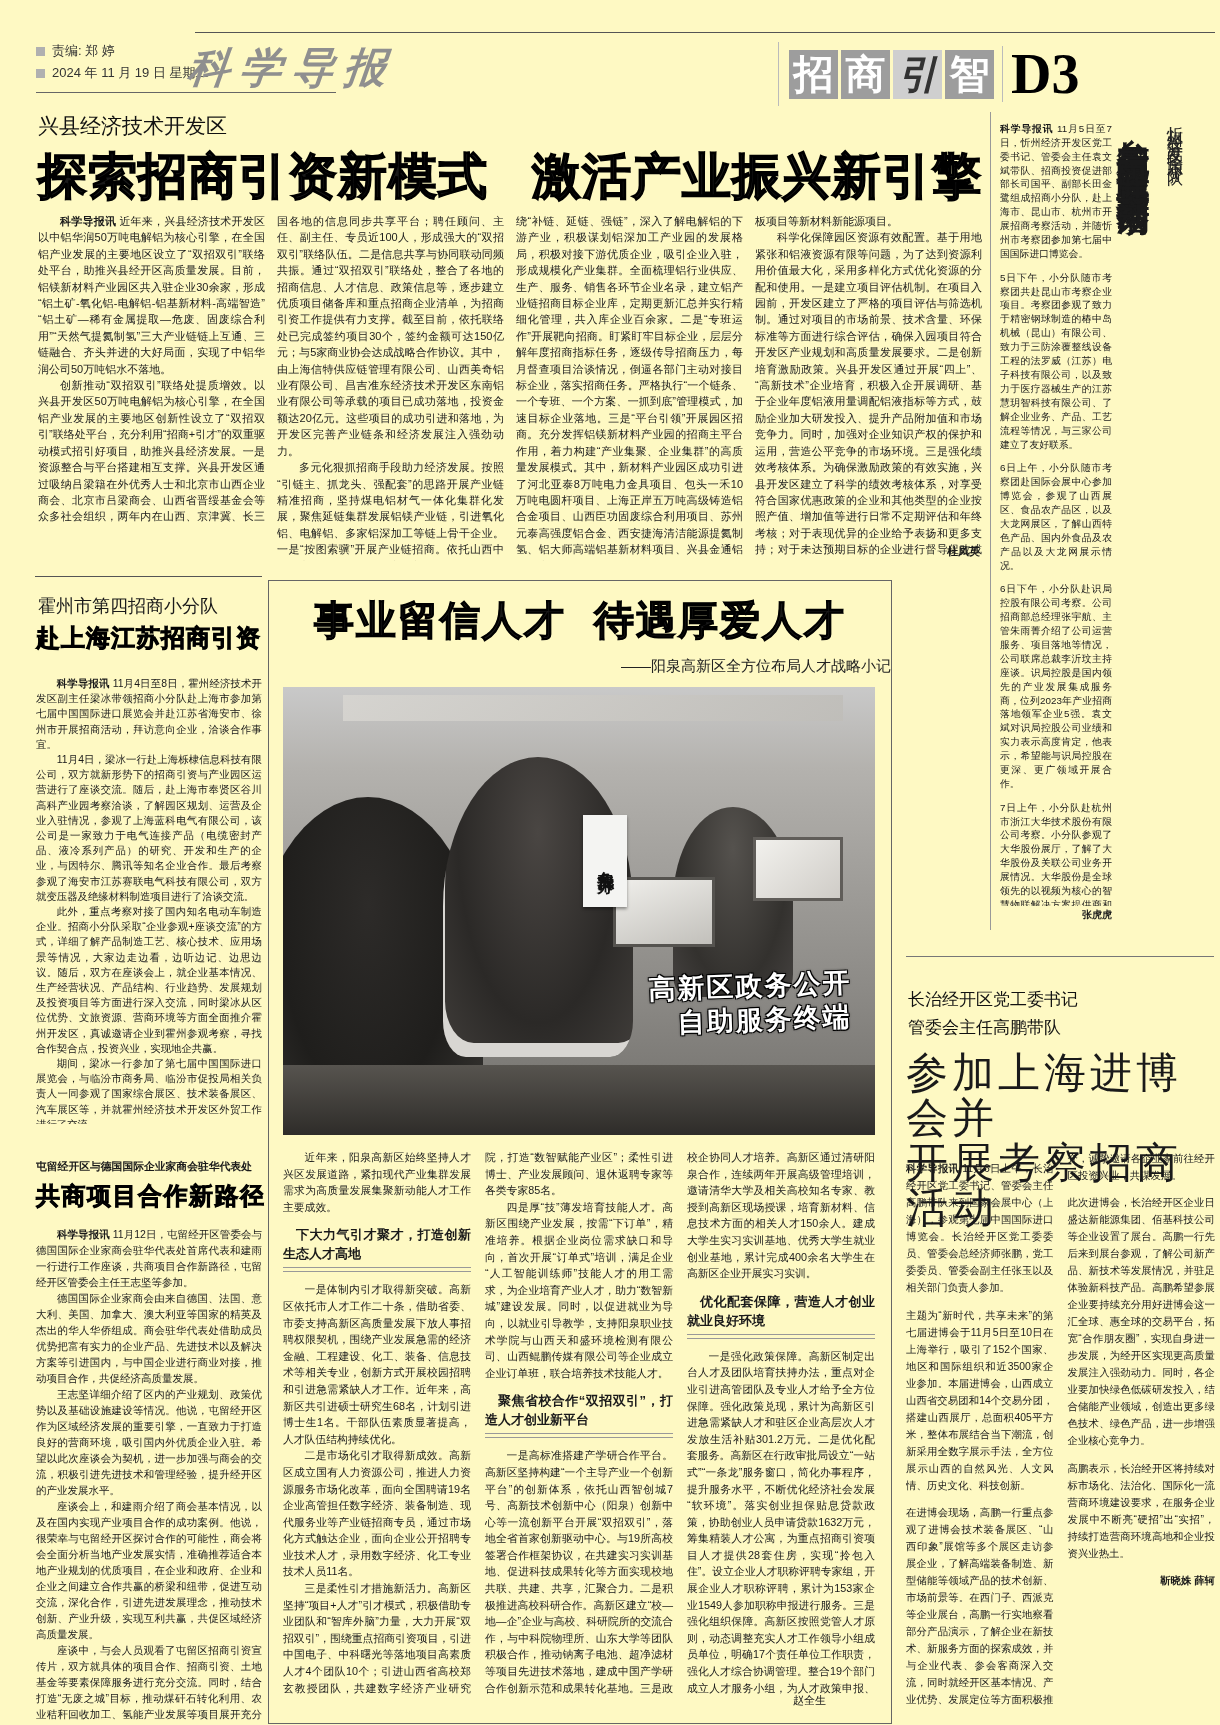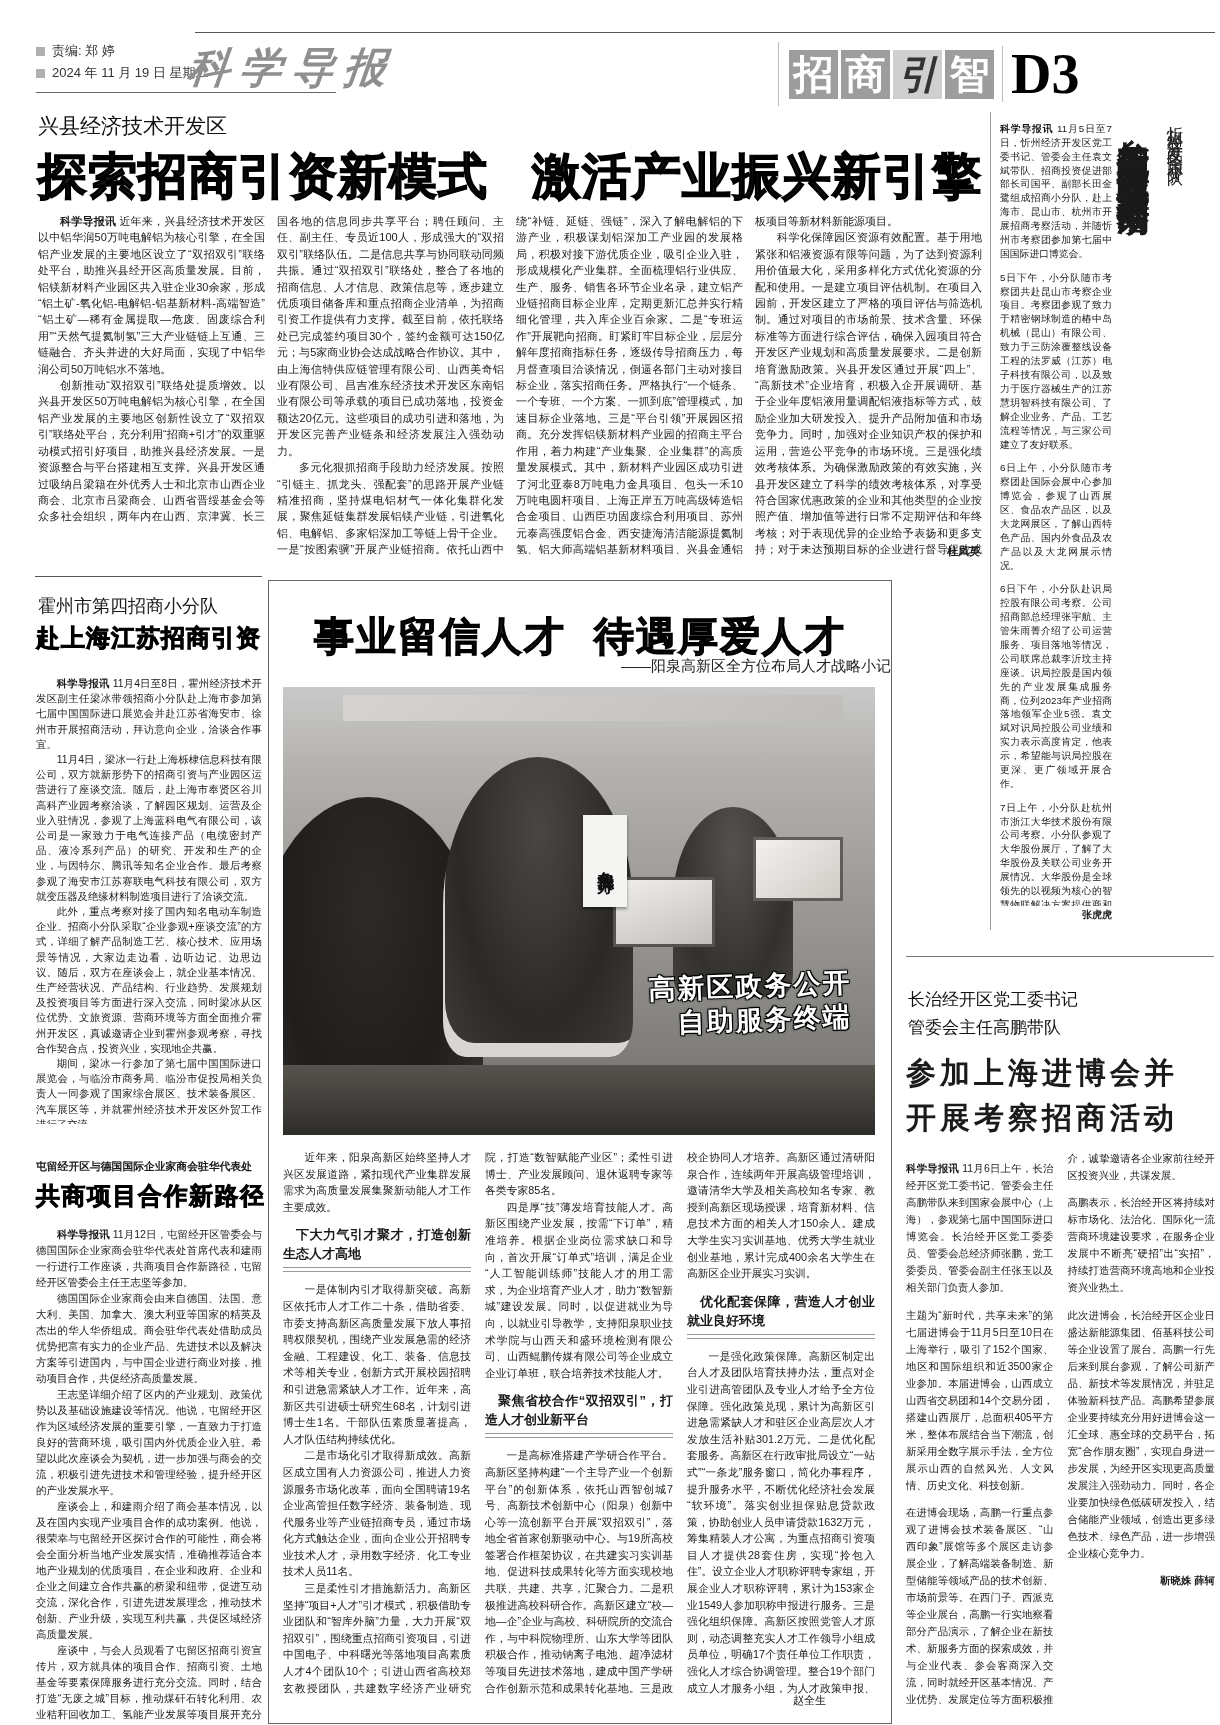--- a/index.html
+++ b/index.html
@@ -1,17 +1,17 @@
 <!DOCTYPE html>
 <html lang="zh"><head>
 <meta charset="utf-8">
 <title>科学导报 D3 招商引智</title>
 <style>
   html,body{margin:0;padding:0;background:#e8e6e0;}
-  #page{position:relative;width:1220px;height:1725px;background:#ffffff;margin:0 auto;
+  #page{position:relative;width:1220px;height:1725px;background:#fef9c3;margin:0 auto;
         font-family:"Liberation Sans",sans-serif;color:#1a1a1a;overflow:hidden;}
   .abs{position:absolute;}
   .rule{background:#555;height:1px;}
   
   #meta{left:36px;top:40px;width:300px;font-size:13px;color:#333;line-height:22px;
         border-bottom:1px solid #666;padding-bottom:8px;}
   .sq{display:inline-block;width:9px;height:9px;background:#b0b0b0;margin-right:7px;vertical-align:middle;}
   #logo{left:188px;top:40px;font-family:"Liberation Serif",serif;font-style:italic;font-weight:bold;
         font-size:42px;color:#8f8f8f;letter-spacing:10px;transform:skewX(-6deg);}
   #topline{left:195px;top:32px;width:1020px;}
@@ -43,42 +43,42 @@
   #ldiv1{left:35px;top:576px;width:227px;}
   #hz-kicker{left:38px;top:594px;font-size:18px;}
   #hz-headline{left:36px;top:622px;font-size:24px;font-weight:900;-webkit-text-stroke:0.9px #000;letter-spacing:1px;}
   #hz-body{left:36px;top:676px;width:226px;height:448px;font-size:10.4px;line-height:15.2px;}
   #tl-kicker{left:36px;top:1160px;width:226px;font-size:10.8px;font-weight:bold;}
   #tl-headline{left:36px;top:1180px;font-family:Liberation Sans, sans-serif;font-size:24px;font-weight:900;
         -webkit-text-stroke:0.8px #000;letter-spacing:1.5px;}
   #tl-body{left:36px;top:1226px;width:226px;height:494px;font-size:10.5px;line-height:16px;}
   
   #feature{left:268px;top:580px;width:622px;height:1142px;border:1px solid #666;}
-  #f-headline{position:absolute;left:0;top:28px;width:100%;text-align:center;
+  #f-headline{position:absolute;left:0;top:12px;width:100%;text-align:center;
         font-family:"Liberation Serif",serif;font-weight:900;font-size:40px;-webkit-text-stroke:1px #000;letter-spacing:2px;}
   #f-headline span{margin:0 14px;}
   #f-sub{position:absolute;left:0;top:76px;width:100%;text-align:right;font-size:15px;color:#222;}
   #f-photo{position:absolute;left:14px;top:106px;width:592px;height:448px;background:
         linear-gradient(180deg,#c9c9c9 0%,#b4b2ae 18%,#9e9c98 45%,#8a8884 70%,#6f6d69 100%);overflow:hidden;}
   .ph-person{position:absolute;border-radius:50% 50% 12% 12%;}
   #f-body{position:absolute;left:14px;top:568px;width:592px;height:552px;columns:3;column-gap:14px;
         column-fill:auto;font-size:10.8px;line-height:16.6px;text-align:justify;overflow:hidden;}
   .fsub{font-weight:bold;font-size:13px;line-height:19px;margin:10px 0 4px;text-indent:1em;}
   .frule{border-top:1px solid #999;border-bottom:1px solid #999;height:3px;margin:3px 0 9px;}
   #f-byline{position:absolute;right:65px;top:1112px;font-weight:normal;font-size:11px;}
   .ov-sign{position:absolute;left:300px;top:128px;width:44px;height:92px;background:#f4f4f2;color:#111;
         writing-mode:vertical-rl;font-size:17px;font-weight:bold;text-align:center;line-height:44px;
         box-shadow:0 2px 3px rgba(0,0,0,.4);letter-spacing:2px;}
   .ov-big{position:absolute;left:366px;top:282px;width:210px;color:#fff;font-weight:900;font-size:27px;
         line-height:34px;transform:rotate(-2deg);letter-spacing:2px;
         text-shadow:0 0 3px #000,1px 1px 0 #000,-1px -1px 0 #000,1px -1px 0 #000,-1px 1px 0 #000;}
   
   #cz-div{left:906px;top:956px;width:308px;background:#777;height:1px;}
   #cz-kicker{left:908px;top:986px;font-size:17px;line-height:28px;color:#111;}
-  #cz-headline{left:906px;top:1050px;font-size:30px;font-weight:bold;line-height:45px;letter-spacing:4px;}
+  #cz-headline{left:906px;top:1050px;font-size:42px;font-weight:normal;line-height:45px;letter-spacing:4px;}
   #cz-body{left:906px;top:1150px;width:309px;height:562px;columns:2;column-gap:14px;column-fill:auto;
         font-size:10.4px;line-height:17px;text-align:justify;overflow:hidden;}
 </style>
 </head>
 <body>
 
 <div id="page">
 
   <div class="abs rule" id="topline"></div>
   <div class="abs" id="meta">
@@ -202,18 +202,18 @@
     <div>管委会主任高鹏带队</div>
   </div>
   <div class="abs" id="cz-headline">
     <div>参加上海进博会并</div>
     <div>开展考察招商活动</div>
   </div>
   <div class="abs" id="cz-body">
       <p><b>科学导报讯  </b>11月6日上午，长治经开区党工委书记、管委会主任高鹏带队来到国家会展中心（上海），参观第七届中国国际进口博览会。长治经开区党工委委员、管委会总经济师张鹏，党工委委员、管委会副主任张玉以及相关部门负责人参加。</p>
       <p>主题为“新时代，共享未来”的第七届进博会于11月5日至10日在上海举行，吸引了152个国家、地区和国际组织和近3500家企业参加。本届进博会，山西成立山西省交易团和14个交易分团，搭建山西展厅，总面积405平方米，整体布展结合当下潮流，创新采用全数字展示手法，全方位展示山西的自然风光、人文风情、历史文化、科技创新。</p>
       <p>在进博会现场，高鹏一行重点参观了进博会技术装备展区、“山西印象”展馆等多个展区走访参展企业，了解高端装备制造、新型储能等领域产品的技术创新、市场前景等。在西门子、西派克等企业展台，高鹏一行实地察看部分产品演示，了解企业在新技术、新服务方面的探索成效，并与企业代表、参会客商深入交流，同时就经开区基本情况、产业优势、发展定位等方面积极推介，诚挚邀请各企业家前往经开区投资兴业，共谋发展。</p>
+      <p>此次进博会，长治经开区企业日盛达新能源集团、佰基科技公司等企业设置了展台。高鹏一行先后来到展台参观，了解公司新产品、新技术等发展情况，并驻足体验新科技产品。高鹏希望参展企业要持续充分用好进博会这一汇全球、惠全球的交易平台，拓宽“合作朋友圈”，实现自身进一步发展，为经开区实现更高质量发展注入强劲动力。同时，各企业要加快绿色低碳研发投入，结合储能产业领域，创造出更多绿色技术、绿色产品，进一步增强企业核心竞争力。</p>
       <p>高鹏表示，长治经开区将持续对标市场化、法治化、国际化一流营商环境建设要求，在服务企业发展中不断亮“硬招”出“实招”，持续打造营商环境高地和企业投资兴业热土。</p>
-      <p>此次进博会，长治经开区企业日盛达新能源集团、佰基科技公司等企业设置了展台。高鹏一行先后来到展台参观，了解公司新产品、新技术等发展情况，并驻足体验新科技产品。高鹏希望参展企业要持续充分用好进博会这一汇全球、惠全球的交易平台，拓宽“合作朋友圈”，实现自身进一步发展，为经开区实现更高质量发展注入强劲动力。同时，各企业要加快绿色低碳研发投入，结合储能产业领域，创造出更多绿色技术、绿色产品，进一步增强企业核心竞争力。</p>
       <div class="byl">靳晓姝 薛轲</div>
     </div>
 
 </div>
 
 </body></html>

